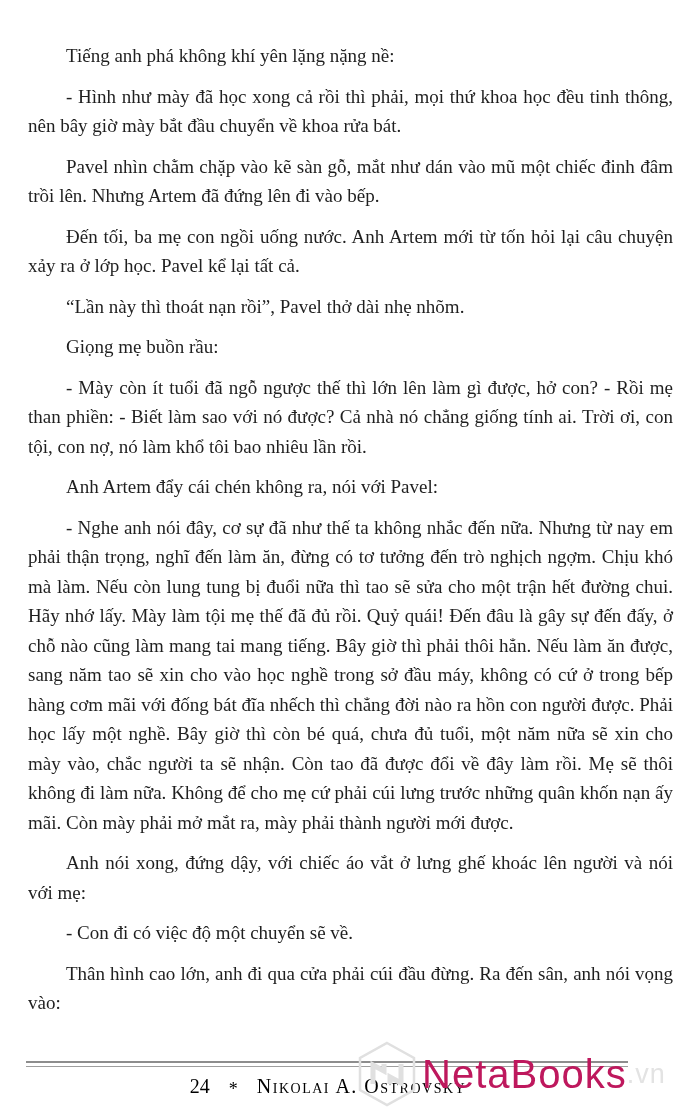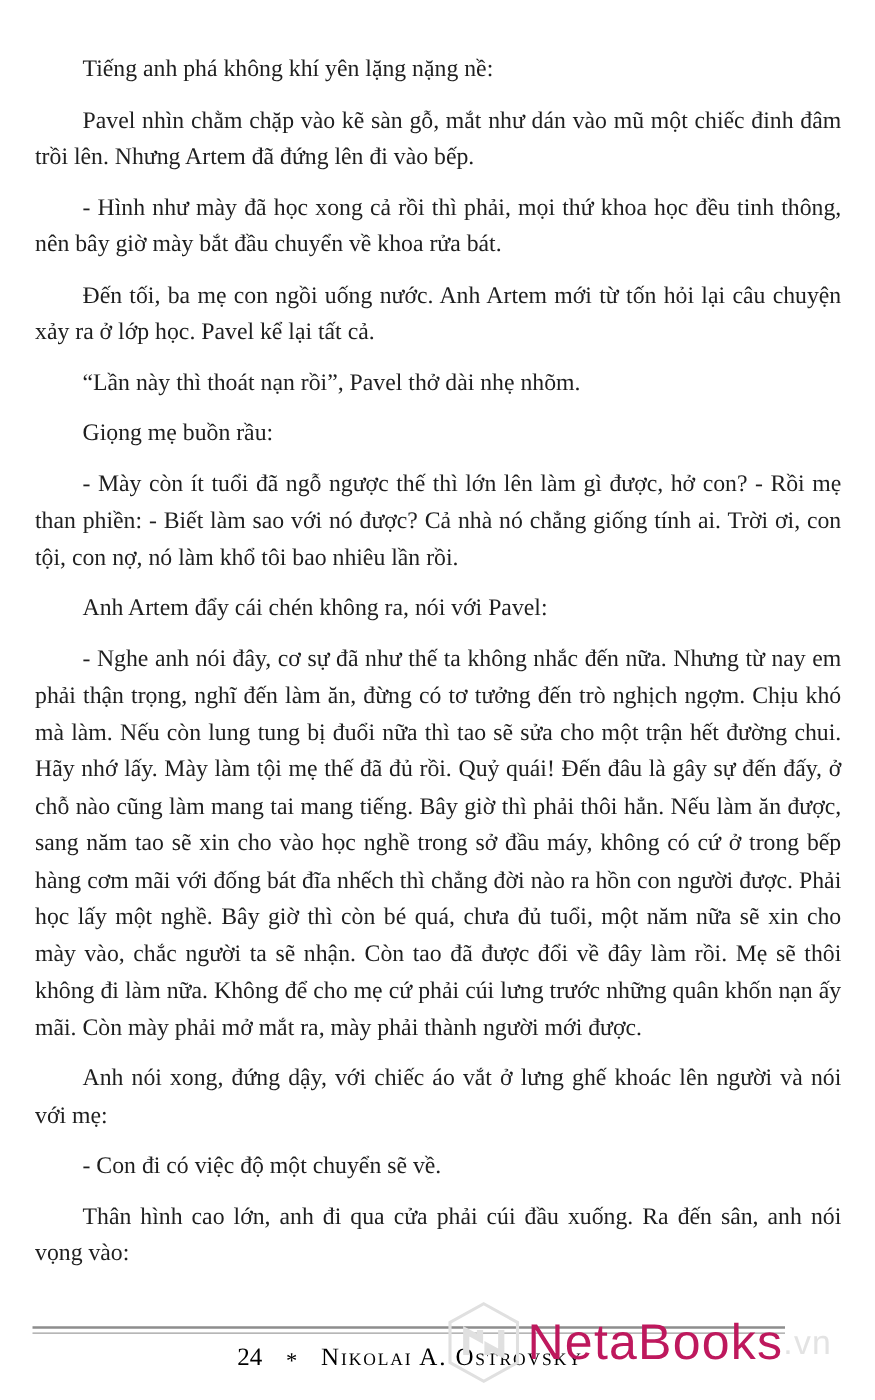--- a/index.html
+++ b/index.html
@@ -81,31 +81,31 @@
   }
   .hex-icon { margin-right:4px; flex:0 0 auto; }
 </style>
 </head>
 <body>
 
 <div class="page">
 
   <div class="body-text">
       <p class="para">Tiếng anh phá không khí yên lặng nặng nề:</p>
+      <p class="para">- Hình như mày đã học xong cả rồi thì phải, mọi thứ khoa học đều tinh thông, nên bây giờ mày bắt đầu chuyển về khoa rửa bát.</p>
       <p class="para">Pavel nhìn chằm chặp vào kẽ sàn gỗ, mắt như dán vào mũ một chiếc đinh đâm trồi lên. Nhưng Artem đã đứng lên đi vào bếp.</p>
-      <p class="para">- Hình như mày đã học xong cả rồi thì phải, mọi thứ khoa học đều tinh thông, nên bây giờ mày bắt đầu chuyển về khoa rửa bát.</p>
       <p class="para">Đến tối, ba mẹ con ngồi uống nước. Anh Artem mới từ tốn hỏi lại câu chuyện xảy ra ở lớp học. Pavel kể lại tất cả.</p>
       <p class="para">“Lần này thì thoát nạn rồi”, Pavel thở dài nhẹ nhõm.</p>
       <p class="para">Giọng mẹ buồn rầu:</p>
       <p class="para">- Mày còn ít tuổi đã ngỗ ngược thế thì lớn lên làm gì được, hở con? - Rồi mẹ than phiền: - Biết làm sao với nó được? Cả nhà nó chẳng giống tính ai. Trời ơi, con tội, con nợ, nó làm khổ tôi bao nhiêu lần rồi.</p>
       <p class="para">Anh Artem đẩy cái chén không ra, nói với Pavel:</p>
       <p class="para">- Nghe anh nói đây, cơ sự đã như thế ta không nhắc đến nữa. Nhưng từ nay em phải thận trọng, nghĩ đến làm ăn, đừng có tơ tưởng đến trò nghịch ngợm. Chịu khó mà làm. Nếu còn lung tung bị đuổi nữa thì tao sẽ sửa cho một trận hết đường chui. Hãy nhớ lấy. Mày làm tội mẹ thế đã đủ rồi. Quỷ quái! Đến đâu là gây sự đến đấy, ở chỗ nào cũng làm mang tai mang tiếng. Bây giờ thì phải thôi hẳn. Nếu làm ăn được, sang năm tao sẽ xin cho vào học nghề trong sở đầu máy, không có cứ ở trong bếp hàng cơm mãi với đống bát đĩa nhếch thì chẳng đời nào ra hồn con người được. Phải học lấy một nghề. Bây giờ thì còn bé quá, chưa đủ tuổi, một năm nữa sẽ xin cho mày vào, chắc người ta sẽ nhận. Còn tao đã được đổi về đây làm rồi. Mẹ sẽ thôi không đi làm nữa. Không để cho mẹ cứ phải cúi lưng trước những quân khốn nạn ấy mãi. Còn mày phải mở mắt ra, mày phải thành người mới được.</p>
       <p class="para">Anh nói xong, đứng dậy, với chiếc áo vắt ở lưng ghế khoác lên người và nói với mẹ:</p>
       <p class="para">- Con đi có việc độ một chuyển sẽ về.</p>
-      <p class="para">Thân hình cao lớn, anh đi qua cửa phải cúi đầu xuống. Ra đến sân, anh nói vọng vào:</p>
+      <p class="para">Thân hình cao lớn, anh đi qua cửa phải cúi đầu đừng. Ra đến sân, anh nói vọng vào:</p>
     </div>
 
   <div class="footer-rule"></div>
 
   <div class="footer-text">
     <span>24</span>
     <span class="sep">*</span>
     <span class="author">Nikolai A. Ostrovsky</span>
   </div>
 

